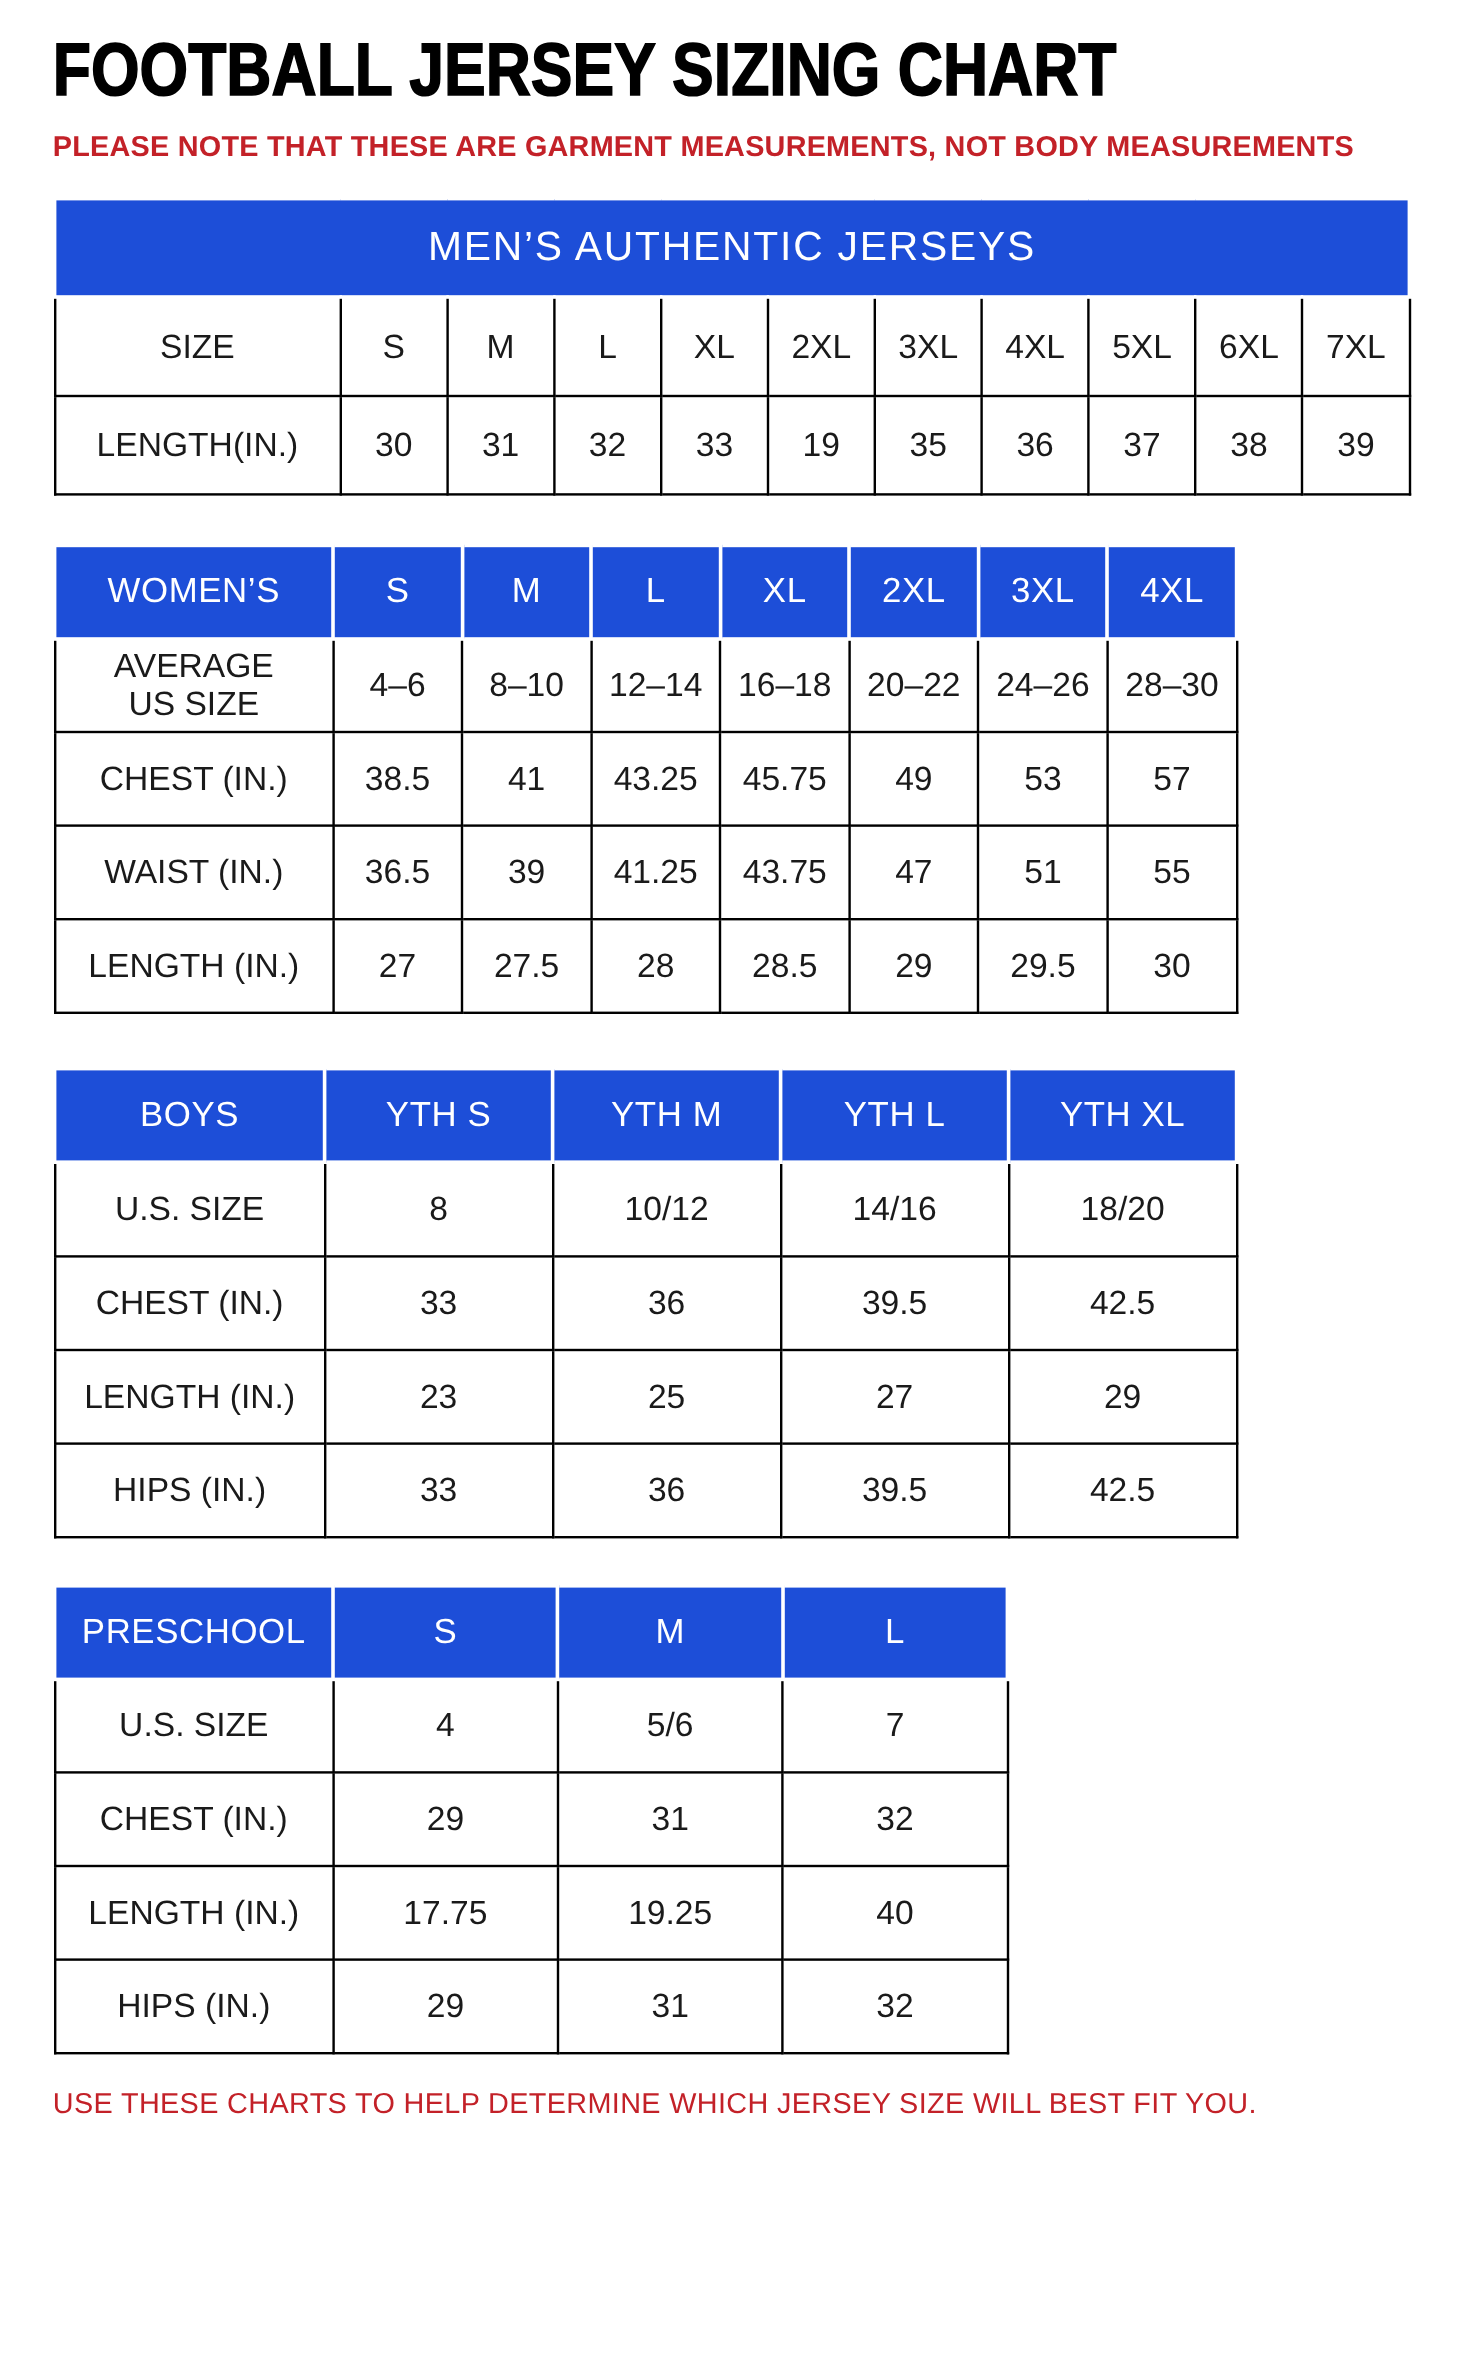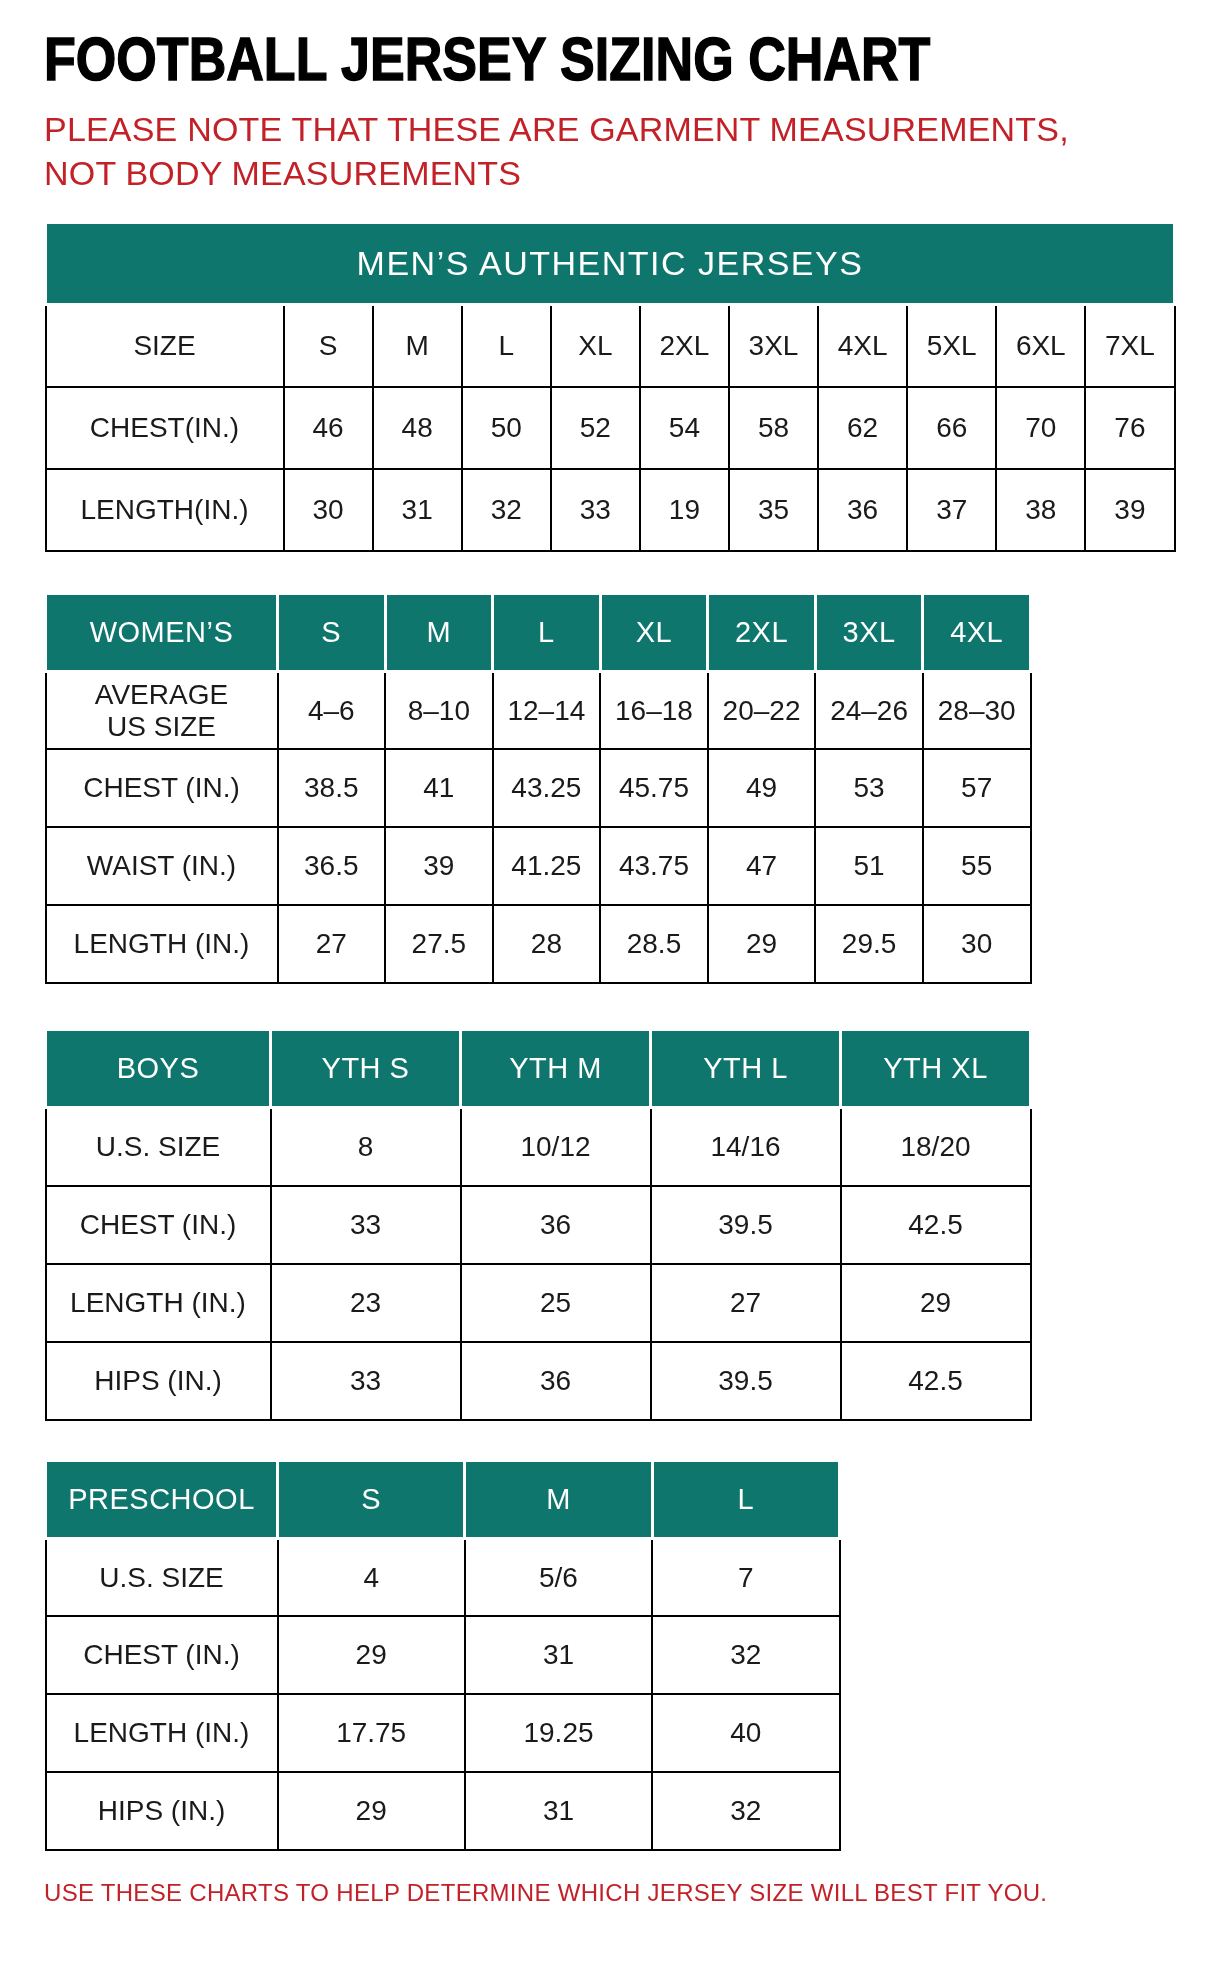--- a/index.html
+++ b/index.html
@@ -21,41 +21,42 @@
     white-space: nowrap;
     transform: scaleX(0.84);
     transform-origin: left center;
     -webkit-text-stroke: 1.4px #000;
     letter-spacing: 0px;
   }
 
   .note {
     margin-top: 14px;
     color: #c32128;
-    font-size: 34px;
+    font-size: 24px;
     line-height: 1.3;
     max-width: 1105px;
     letter-spacing: 0.2px;
+    font-weight: bold;
   }
 
   .size-table {
     border-collapse: collapse;
     table-layout: fixed;
   }
   .size-table td {
     border: 2px solid #000;
     text-align: center;
     vertical-align: middle;
     font-size: 28px;
     color: #1a1a1a;
     height: 78px;
     overflow: hidden;
   }
   .size-table th {
-    background: #0f766e;
+    background: #1d4ed8;
     color: #ffffff;
     font-weight: 400;
     font-size: 29px;
     text-align: center;
     vertical-align: middle;
     border: 3px solid #ffffff;
     height: 78px;
     letter-spacing: 0.5px;
   }
   .row-label {
@@ -110,33 +111,20 @@
       <td>L</td>
       <td>XL</td>
       <td>2XL</td>
       <td>3XL</td>
       <td>4XL</td>
       <td>5XL</td>
       <td>6XL</td>
       <td>7XL</td>
     </tr>
     <tr>
-      <td class="row-label">CHEST(IN.)</td>
-      <td>46</td>
-      <td>48</td>
-      <td>50</td>
-      <td>52</td>
-      <td>54</td>
-      <td>58</td>
-      <td>62</td>
-      <td>66</td>
-      <td>70</td>
-      <td>76</td>
-    </tr>
-    <tr>
       <td class="row-label">LENGTH(IN.)</td>
       <td>30</td>
       <td>31</td>
       <td>32</td>
       <td>33</td>
       <td>19</td>
       <td>35</td>
       <td>36</td>
       <td>37</td>
       <td>38</td>

